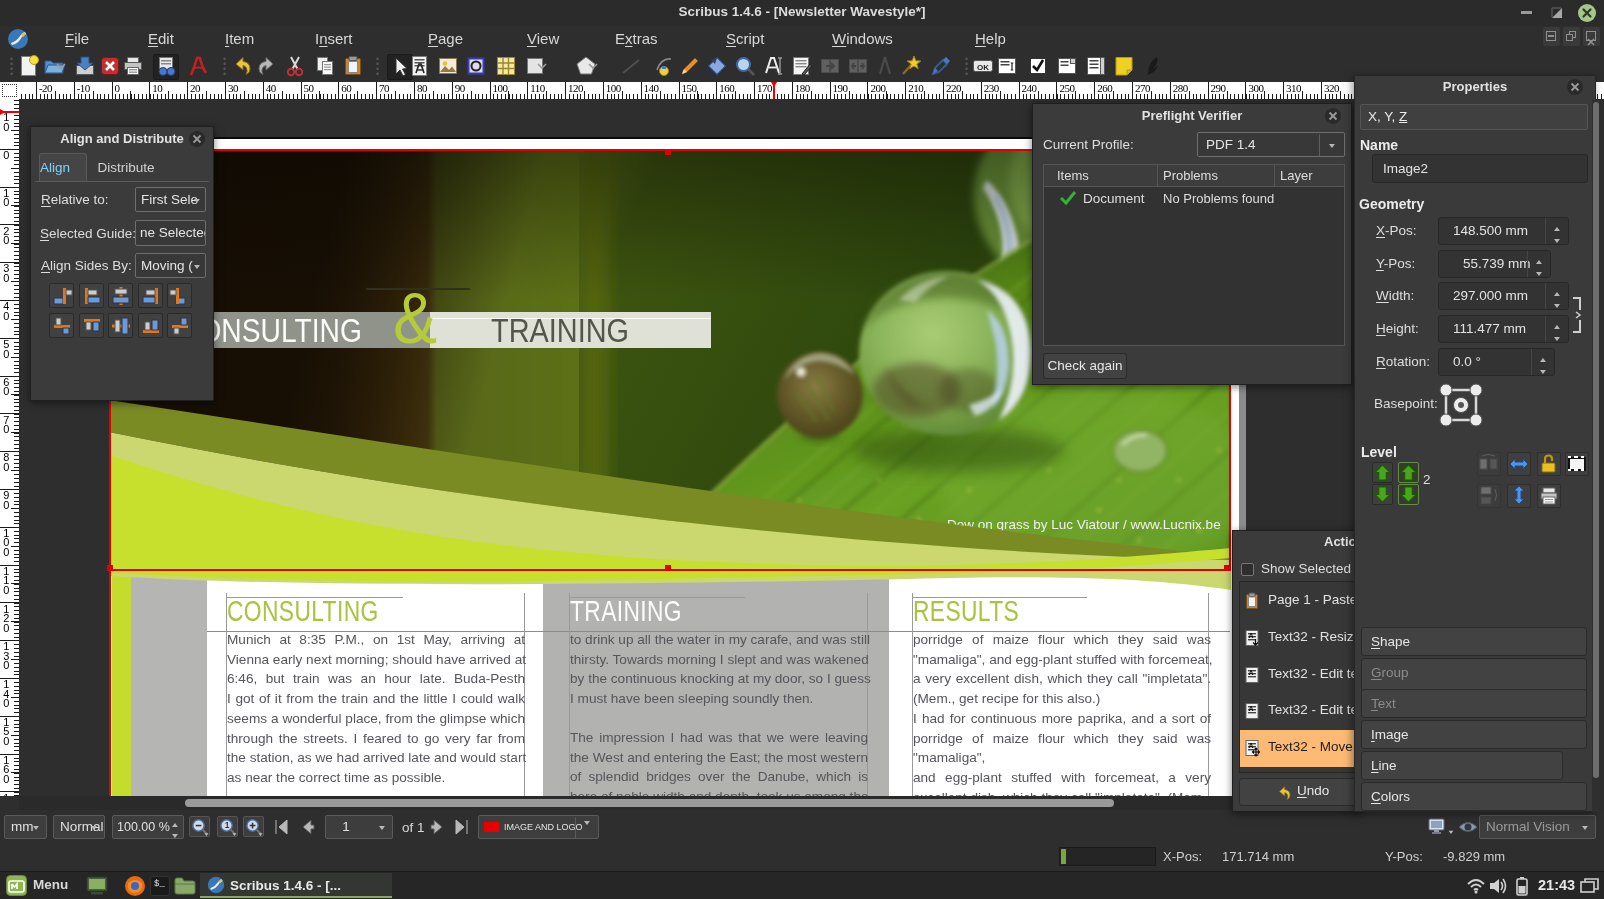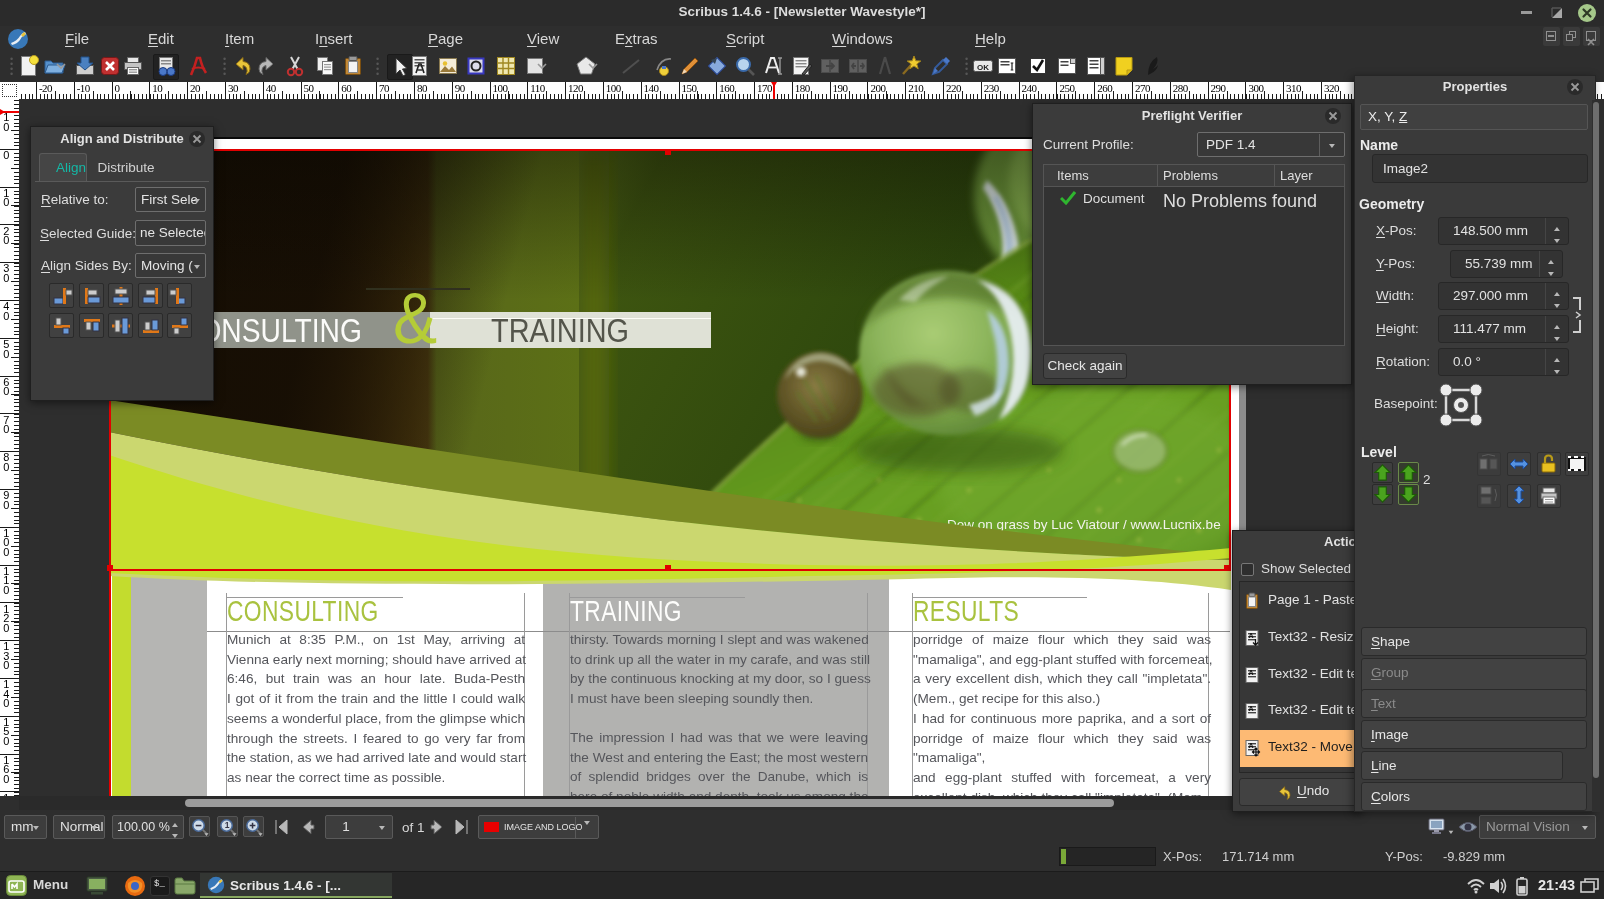--- a/index.html
+++ b/index.html
@@ -574,22 +574,22 @@
         <div class="jline">Munich at 8:35 P.M., on 1st May, arriving at</div>
         <div class="jline">Vienna early next morning; should have arrived at</div>
         <div class="jline">6:46, but train was an hour late. Buda-Pesth</div>
         <div class="jline">I got of it from the train and the little I could walk</div>
         <div class="jline">seems a wonderful place, from the glimpse which</div>
         <div class="jline">through the streets. I feared to go very far from</div>
         <div class="jline">the station, as we had arrived late and would start</div>
         <div class="lline">as near the correct time as possible.</div>
       </div>
 <div class="bodytxt" style="left:551px;top:531px">
+        <div class="jline">to drink up all the water in my carafe, and was still</div>
         <div class="jline">thirsty. Towards morning I slept and was wakened</div>
-        <div class="jline">to drink up all the water in my carafe, and was still</div>
         <div class="jline">by the continuous knocking at my door, so I guess</div>
         <div class="lline">I must have been sleeping soundly then.</div>
       </div>
 <div class="bodytxt" style="left:551px;top:629px">
         <div class="jline">The impression I had was that we were leaving</div>
         <div class="jline">the West and entering the East; the most western</div>
         <div class="jline">of splendid bridges over the Danube, which is</div>
         <div class="jline">here of noble width and depth, took us among the</div>
       </div>
 <div class="bodytxt" style="left:894px;top:531px">
@@ -614,21 +614,21 @@
 <div class="abs" style="left:1212px;top:38px;width:8px;height:659px;background:#fff"></div>
 <div class="abs" style="left:1220px;top:38px;width:7px;height:659px;background:#8c8c8c"></div>
     </div>
 <div class="fwin" style="left:30px;top:126px;width:184px;height:275px;z-index:15">
 <div class="fwtitle">Align and Distribute</div>
 <div class="fwclose" style="right:8px">
         <svg width="10" height="10" viewBox="0 0 10 10" style="position:absolute;left:3px;top:3px">
           <path d="M1.5 1.5 L8.5 8.5 M8.5 1.5 L1.5 8.5" stroke="#9a9a9a" stroke-width="1.8"></path>
         </svg>
       </div>
-<div class="abs" style="left:8px;top:26px;width:48px;height:28px;background:#454545;border:1px solid #5a5a5a;border-bottom:none;border-radius:3px 3px 0 0;color:#14b8a6;font-size:13.5px;text-align:right;line-height:28px">Align</div>
+<div class="abs" style="left:8px;top:26px;width:48px;height:28px;background:#454545;border:1px solid #5a5a5a;border-bottom:none;border-radius:3px 3px 0 0;color:#7dd3fc;font-size:13.5px;text-align:left;line-height:28px">Align</div>
 <div class="abs" style="left:58px;top:28px;width:74px;height:26px;color:#d2d2d2;font-size:13.5px;text-align:center;line-height:26px">Distribute</div>
 <div class="abs" style="left:4px;top:54px;width:174px;height:1px;background:#5a5a5a"></div>
 <div class="lbl" style="left:10px;top:65px"><u>R</u>elative to:</div>
 <div class="field" style="left:104px;top:60px;width:71px;height:25px;line-height:23px;padding-left:5px;overflow:hidden;white-space:nowrap">First Sele<span class="chev" style="right:3px;top:1px">▼</span></div>
 <div class="lbl" style="left:9px;top:99px"><u>S</u>elected Guide:</div>
 <div class="field" style="left:104px;top:93px;width:71px;height:26px;line-height:24px;padding-left:4px;overflow:hidden;white-space:nowrap">ne Selected</div>
 <div class="lbl" style="left:10px;top:131px"><u>A</u>lign Sides By:</div>
 <div class="field" style="left:104px;top:126px;width:71px;height:25px;line-height:23px;padding-left:5px;overflow:hidden;white-space:nowrap">Moving (<span class="chev" style="right:3px;top:1px">▼</span></div>
 <div class="abs" style="left:18px;top:156px;width:150px;height:60px">
         <div class="abs" style="left:0.0px;top:0px;width:25px;height:25px;background:#414141;border:1px solid #2a2a2a;border-radius:2px"><svg width="24" height="24" viewBox="0 0 24 24">
@@ -697,21 +697,21 @@
 <div class="abs" style="left:11px;top:61px;width:300px;height:22px;background:#3d3d3d;border-bottom:1px solid #555"></div>
 <div class="lbl" style="left:24px;top:64px;font-size:13px">Items</div>
 <div class="lbl" style="left:130px;top:64px;font-size:13px">Problems</div>
 <div class="lbl" style="left:247px;top:64px;font-size:13px">Layer</div>
 <div class="abs" style="left:124px;top:61px;width:1px;height:22px;background:#555"></div>
 <div class="abs" style="left:241px;top:61px;width:1px;height:22px;background:#555"></div>
 <svg class="abs" style="left:27px;top:87px" width="16" height="14" viewBox="0 0 16 14">
         <path d="M1 7 L6 12 L15 1" fill="none" stroke="#2fb52f" stroke-width="3"></path>
       </svg>
 <div class="lbl" style="left:50px;top:87px;font-size:13.5px">Document</div>
-<div class="lbl" style="left:130px;top:87px;font-size:18px">No Problems found</div>
+<div class="lbl" style="left:130px;top:87px;font-size:13px">No Problems found</div>
 <div class="btn" style="left:10px;top:249px;width:84px;height:26px;line-height:24px;text-align:center">Check again</div>
 </div>
 <div class="fwin" style="left:1232px;top:530px;width:130px;height:282px;z-index:16">
 <div class="abs" style="left:91px;top:0;height:24px;color:#e2e2e2;font-weight:bold;font-size:13px;line-height:22px;white-space:nowrap">Action History</div>
 <div class="abs" style="left:8px;top:32px;width:13px;height:13px;background:#2e2e2e;border:1px solid #777;border-radius:2px"></div>
 <div class="abs" style="left:28px;top:30px;font-size:13.5px;color:#dedede;white-space:nowrap">Show Selected Objects Only</div>
 <div class="abs" style="left:6px;top:50px;width:124px;height:192px;background:#373737;border:1px solid #262626"></div>
 <div class="abs" style="left:7px;top:52.0px;width:122px;height:36.8px;">
         <svg class="abs" style="left:3px;top:9px" width="18" height="18" viewBox="0 0 17 18">
           <rect x="3" y="2.5" width="11" height="14" rx="1" fill="#c08838" stroke="#7a4e10"></rect>
@@ -779,27 +779,27 @@
           <path d="M1.5 1.5 L8.5 8.5 M8.5 1.5 L1.5 8.5" stroke="#9a9a9a" stroke-width="1.8"></path>
         </svg>
       </div>
 <div class="abs" style="left:5px;top:28px;width:228px;height:26px;background:#404040;border:1px solid #555;border-radius:2px;color:#ececec;font-size:13.5px;line-height:24px;padding-left:7px">X, Y, <u>Z</u></div>
 <div class="abs" style="left:5px;top:61px;font-size:14px;font-weight:bold;color:#ececec">Name</div>
 <div class="dfield" style="left:17px;top:78px;width:216px;height:29px;line-height:27px;padding-left:10px">Image2</div>
 <div class="abs" style="left:4px;top:120px;font-size:14px;font-weight:bold;color:#ececec">Geometry</div>
 <div class="lbl" style="left:21px;top:147px"><u>X</u>-Pos:</div>
       <div class="dfield" style="left:83px;top:141px;width:131px;height:28px;line-height:26px;padding-left:14px">148.500 mm<span class="abs" style="right:22px;top:0;width:1px;height:26px;background:#454545"></span><span class="chev" style="right:6px;top:-2px">▲</span><span class="chev" style="right:6px;top:10px">▼</span></div>
 <div class="lbl" style="left:21px;top:180px"><u>Y</u>-Pos:</div>
-      <div class="dfield" style="left:95px;top:174px;width:113px;height:28px;line-height:26px;padding-left:14px">55.739 mm<span class="abs" style="right:22px;top:0;width:1px;height:26px;background:#454545"></span><span class="chev" style="right:6px;top:-2px">▲</span><span class="chev" style="right:6px;top:10px">▼</span></div>
+      <div class="dfield" style="left:83px;top:174px;width:113px;height:28px;line-height:26px;padding-left:24px">55.739 mm<span class="abs" style="right:22px;top:0;width:1px;height:26px;background:#454545"></span><span class="chev" style="right:6px;top:-2px">▲</span><span class="chev" style="right:6px;top:10px">▼</span></div>
 <div class="lbl" style="left:21px;top:212px"><u>W</u>idth:</div>
       <div class="dfield" style="left:83px;top:206px;width:131px;height:28px;line-height:26px;padding-left:14px">297.000 mm<span class="abs" style="right:22px;top:0;width:1px;height:26px;background:#454545"></span><span class="chev" style="right:6px;top:-2px">▲</span><span class="chev" style="right:6px;top:10px">▼</span></div>
 <div class="lbl" style="left:21px;top:245px"><u>H</u>eight:</div>
       <div class="dfield" style="left:83px;top:239px;width:131px;height:28px;line-height:26px;padding-left:14px">111.477 mm<span class="abs" style="right:22px;top:0;width:1px;height:26px;background:#454545"></span><span class="chev" style="right:6px;top:-2px">▲</span><span class="chev" style="right:6px;top:10px">▼</span></div>
 <div class="lbl" style="left:21px;top:278px"><u>R</u>otation:</div>
-      <div class="dfield" style="left:83px;top:272px;width:131px;height:28px;line-height:26px;padding-left:14px">0.0 °<span class="abs" style="right:22px;top:0;width:1px;height:26px;background:#454545"></span><span class="chev" style="right:6px;top:-2px">▲</span><span class="chev" style="right:6px;top:10px">▼</span></div>
+      <div class="dfield" style="left:83px;top:272px;width:117px;height:28px;line-height:26px;padding-left:14px">0.0 °<span class="abs" style="right:22px;top:0;width:1px;height:26px;background:#454545"></span><span class="chev" style="right:6px;top:-2px">▲</span><span class="chev" style="right:6px;top:10px">▼</span></div>
 <svg class="abs" style="left:216px;top:218px" width="12" height="42" viewBox="0 0 12 42">
         <path d="M2 4 L9 4 L9 16 M2 38 L9 38 L9 26" fill="none" stroke="#cfcfcf" stroke-width="2"></path>
         <path d="M5 18 L9 21 L5 24" fill="none" stroke="#cfcfcf" stroke-width="1.5"></path>
       </svg>
 <div class="lbl" style="left:19px;top:320px">Basepoint:</div>
 <svg class="abs" style="left:83px;top:306px" width="46" height="46" viewBox="0 0 46 46">
 <rect x="8" y="8" width="30" height="30" fill="none" stroke="#d8d8d8" stroke-width="2.5"></rect>
 <circle cx="8" cy="8" r="6" fill="#ececec" stroke="#555"></circle>
         <circle cx="38" cy="8" r="6" fill="#ececec" stroke="#555"></circle>
 <circle cx="8" cy="38" r="6" fill="#ececec" stroke="#555"></circle>

